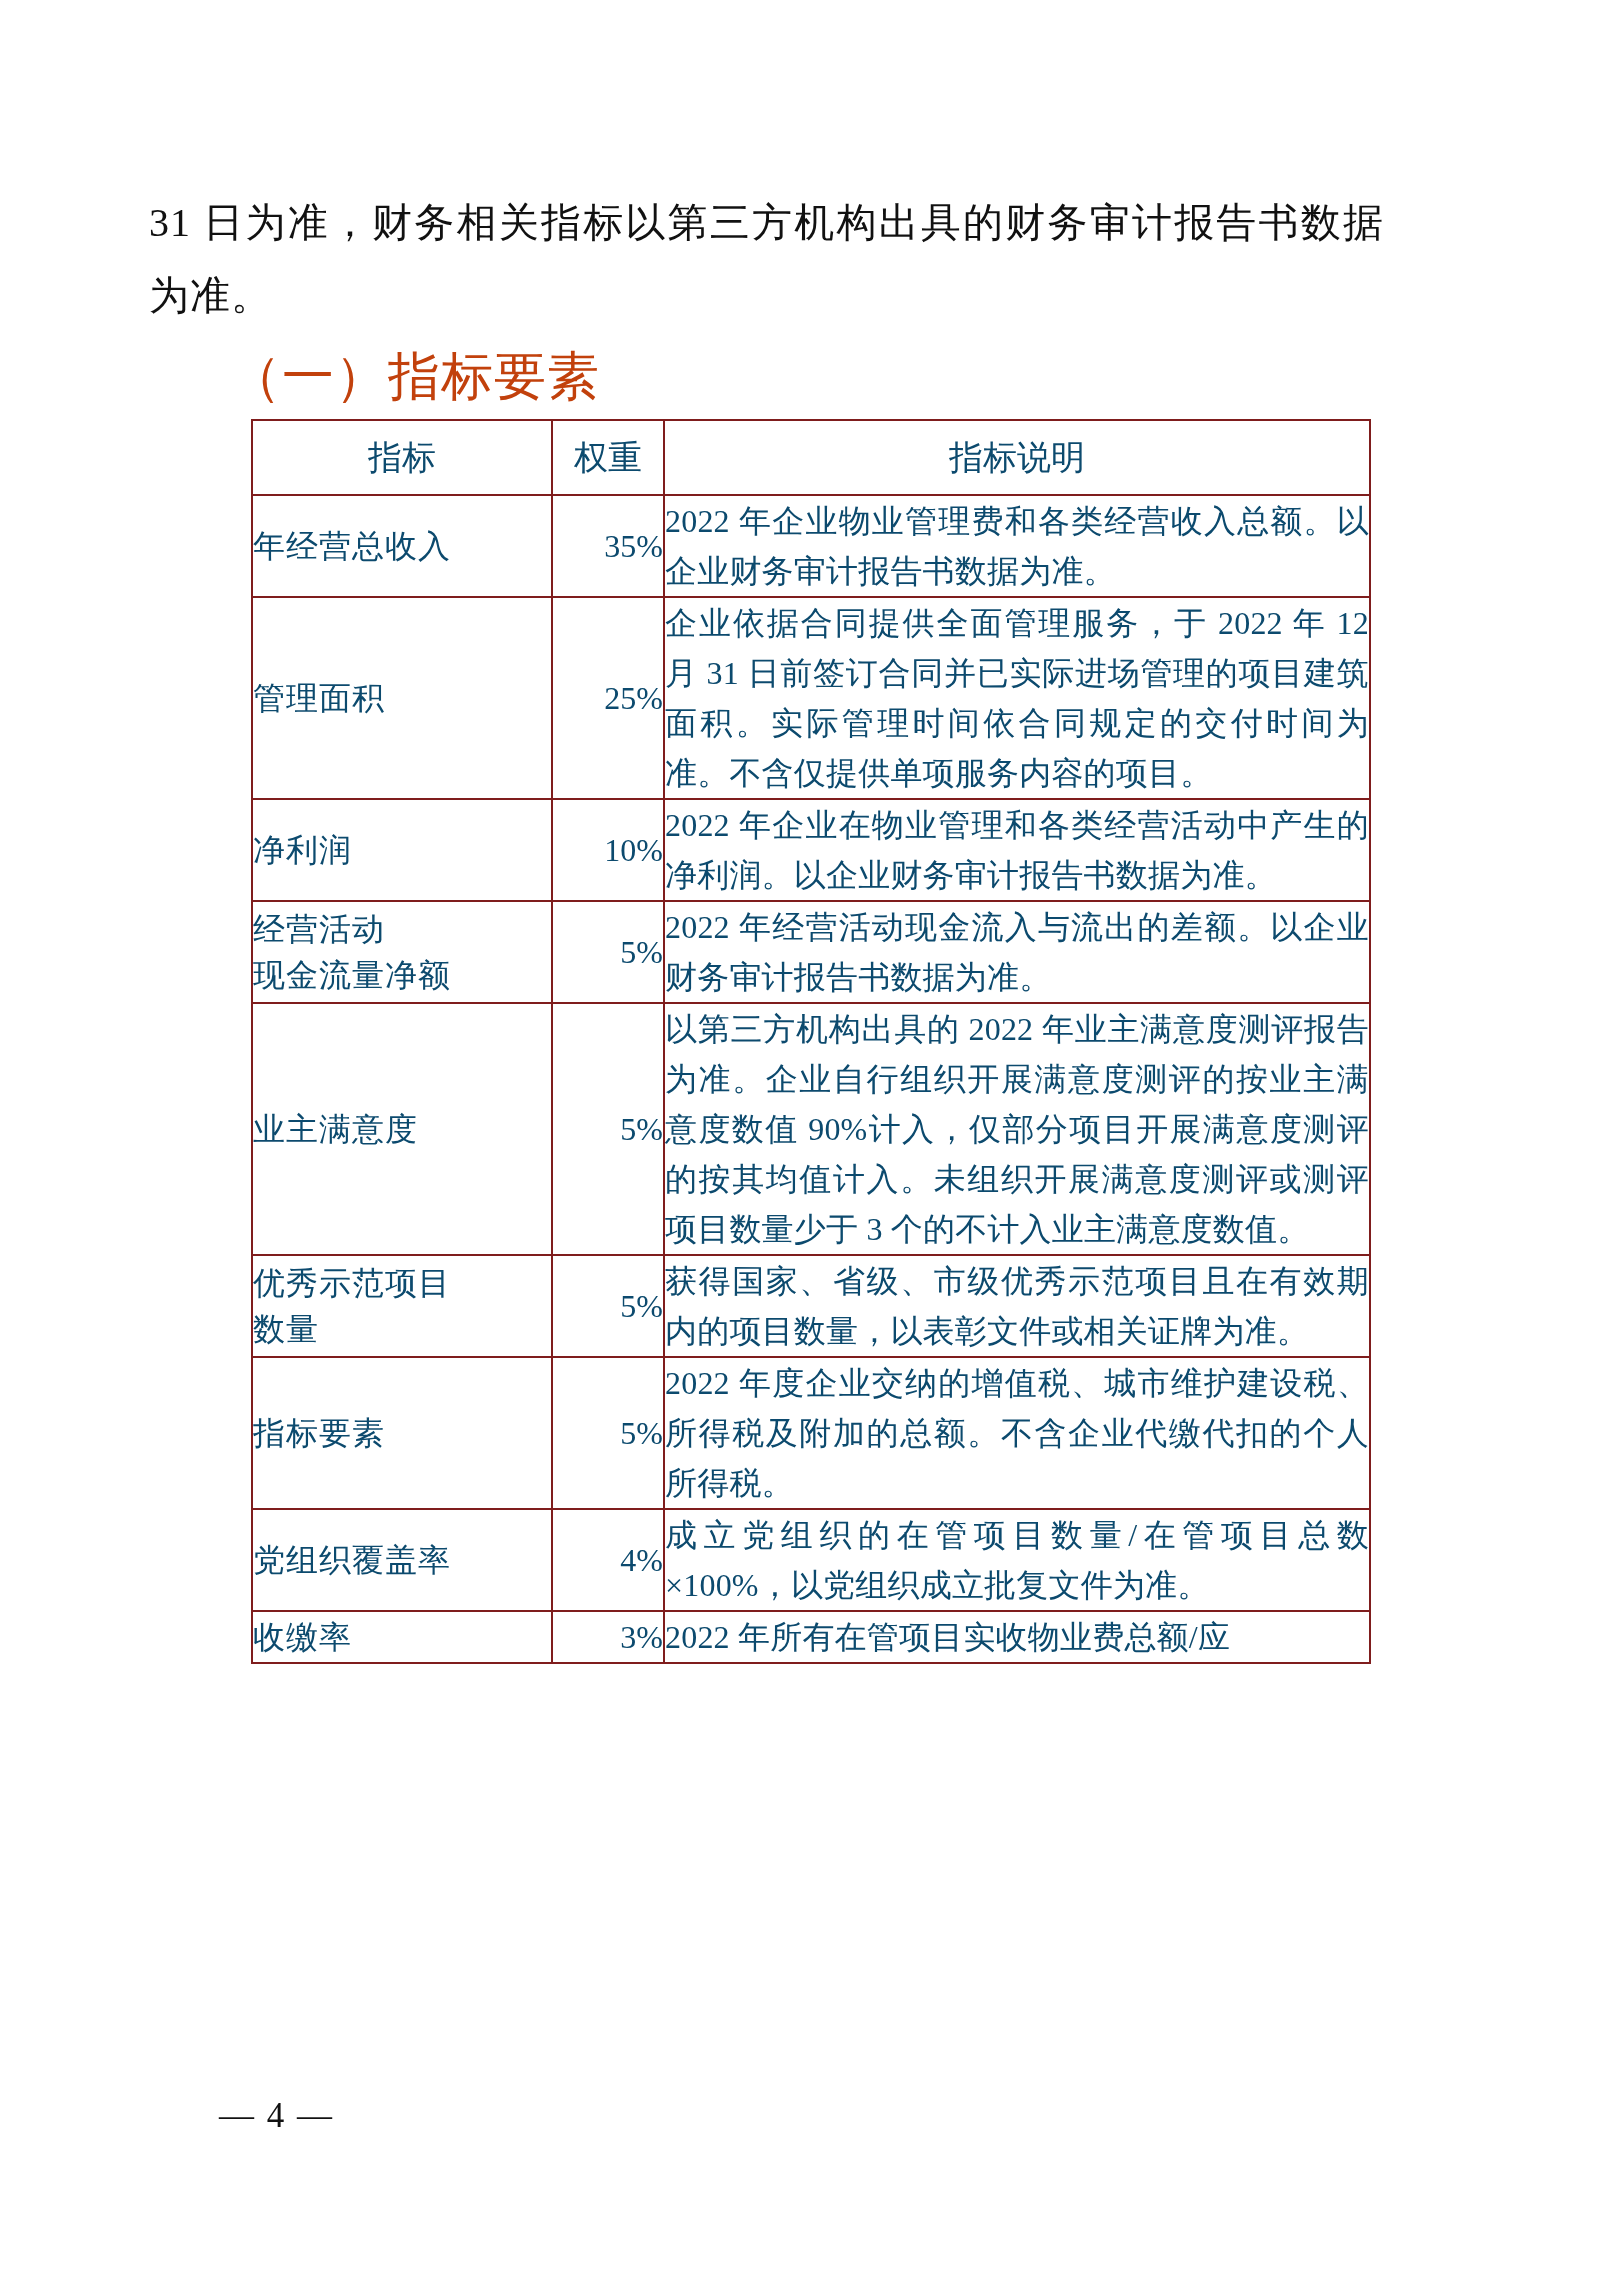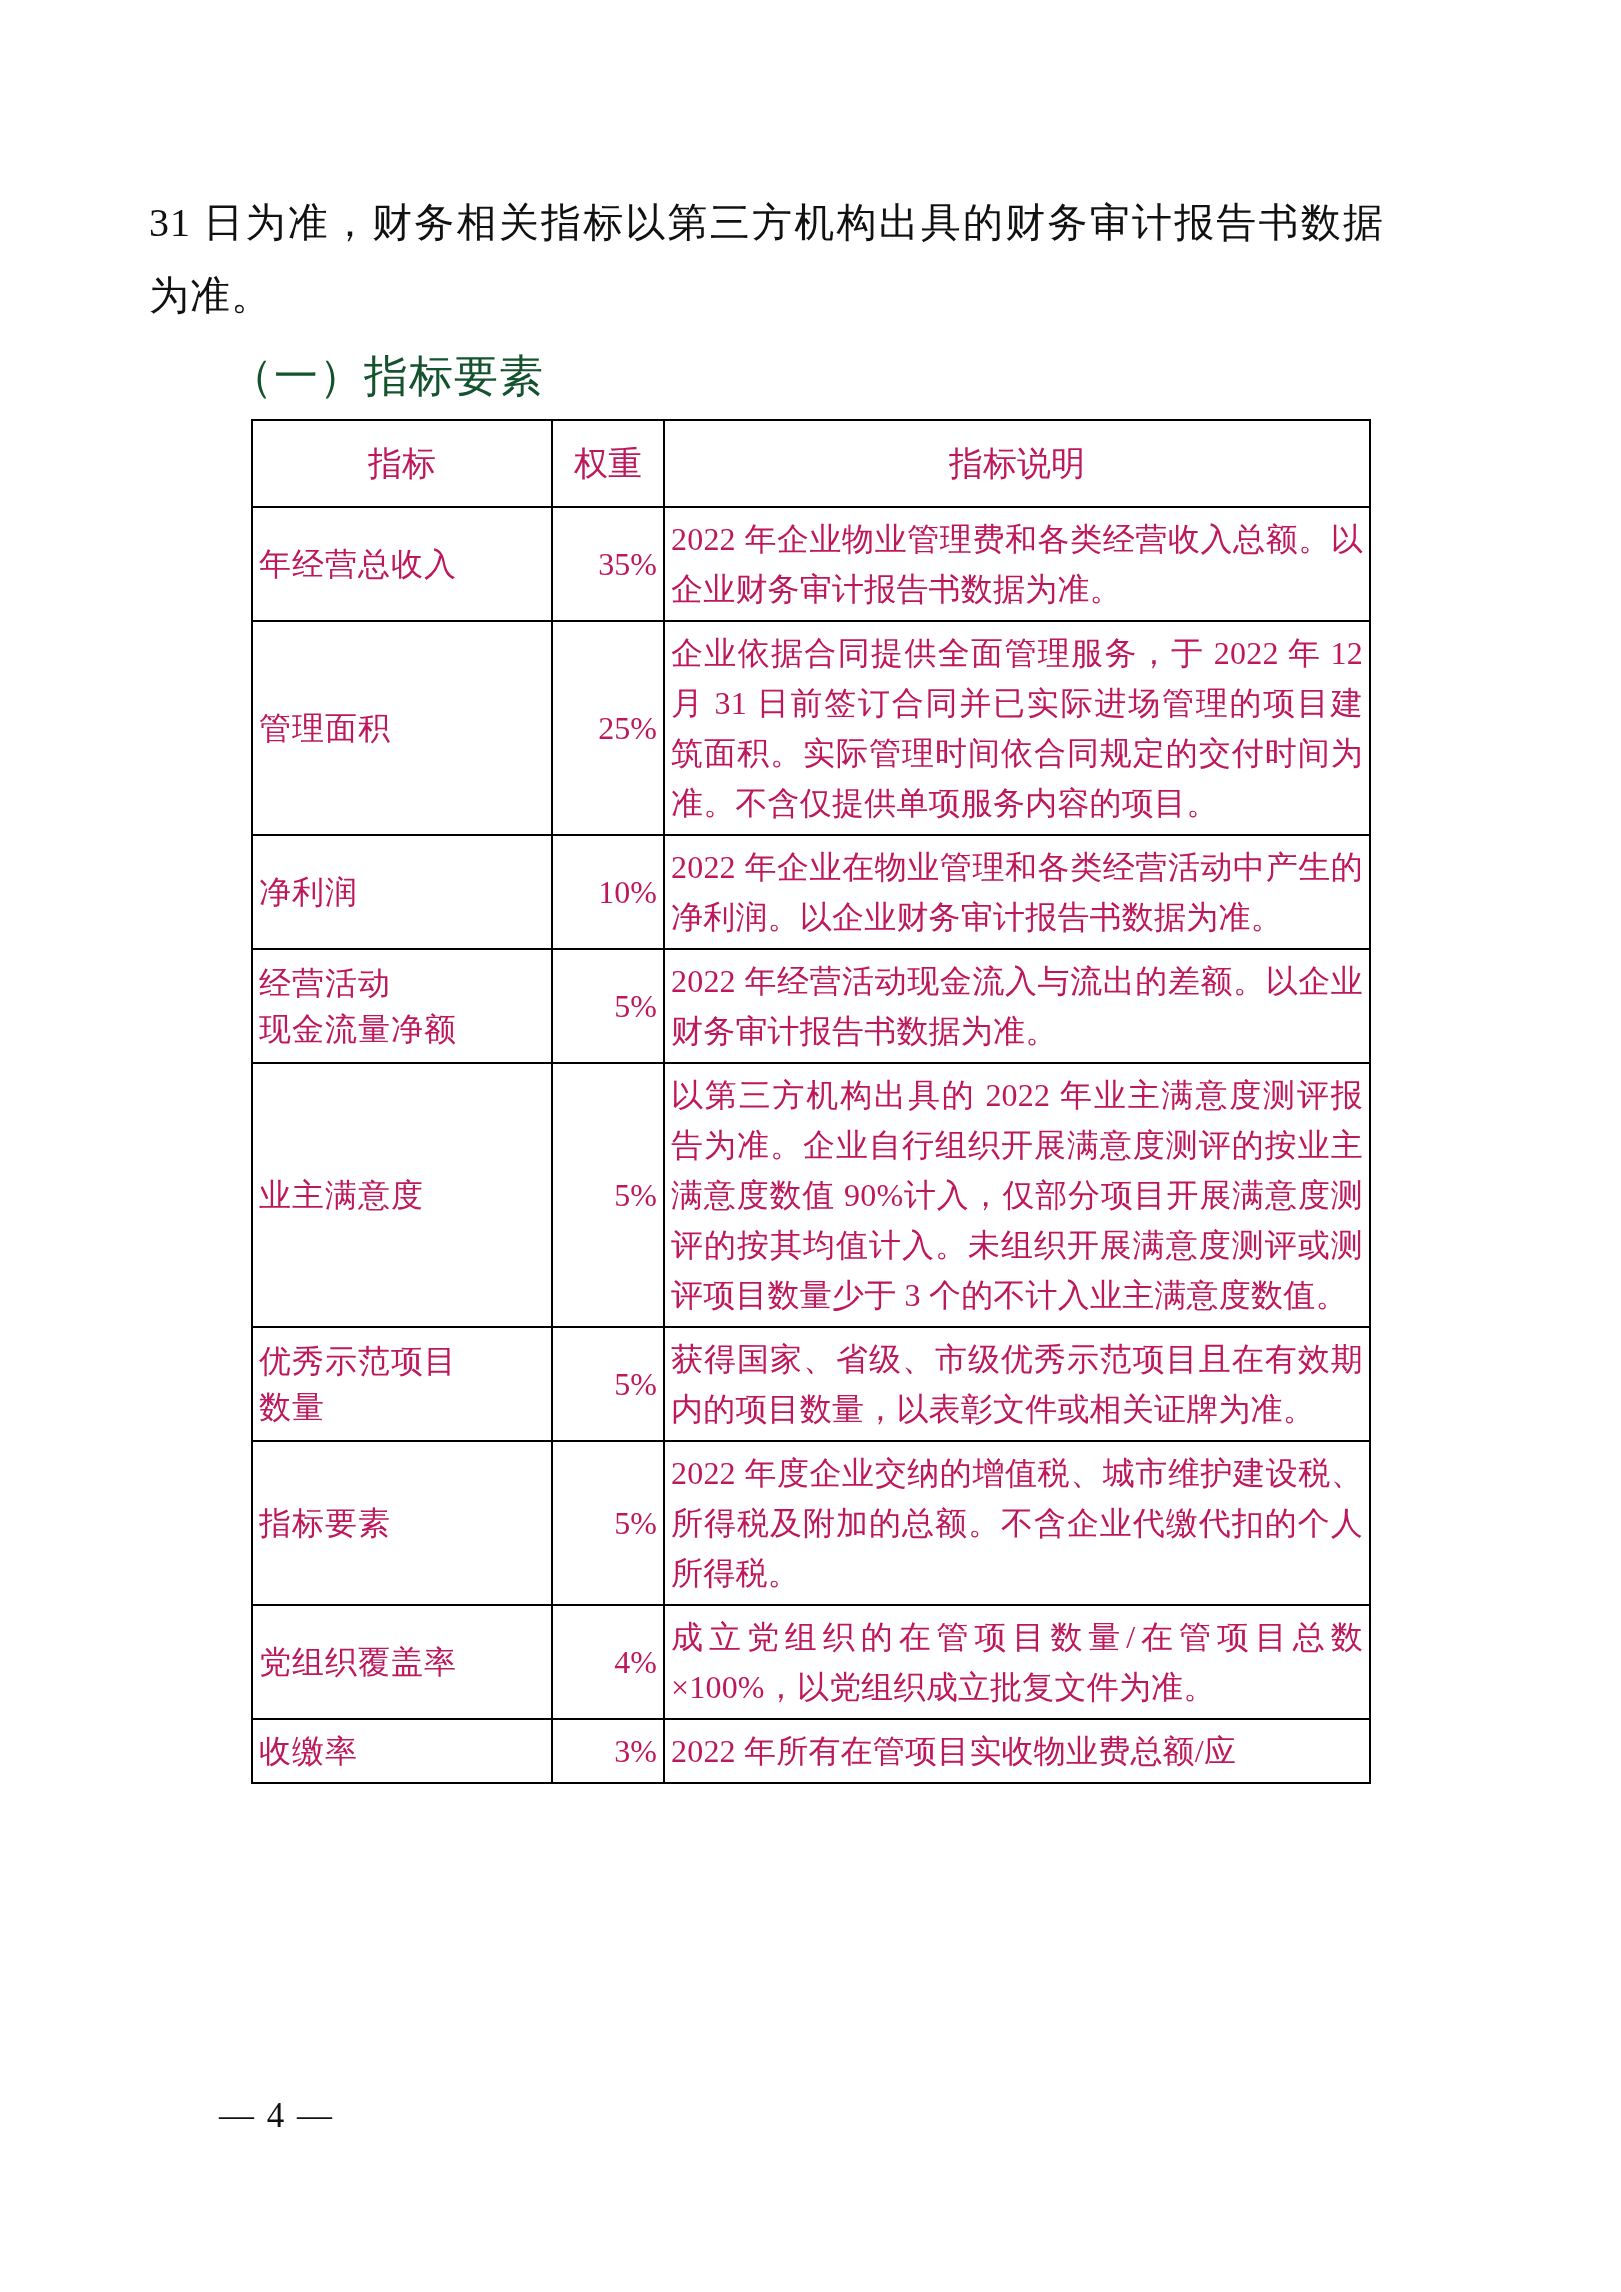--- a/index.html
+++ b/index.html
@@ -33,46 +33,46 @@
     line-height: 73px;
     letter-spacing: 1px;
     text-align: justify;
     text-justify: inter-ideograph;
     margin: 0;
     color: #111111;
   }
 
   
   .section-heading {
-    font-size: 44px;
+    font-size: 52px;
     line-height: 73px;
     letter-spacing: 1px;
     margin: 7.8px 0 5.9px 0;
     padding-left: 80px;
-    color: #14532d;
+    color: #c2410c;
   }
 
   
   .idx-table {
     border-collapse: collapse;
     width: 1117px;
     margin-left: 102px;
     table-layout: fixed;
     background: #ffffff;
   }
   .idx-table col.c-name  { width: 300px; }
   .idx-table col.c-wt    { width: 112px; }
   .idx-table col.c-desc  { width: 706px; }
 
   .idx-table th,
   .idx-table td {
-    border: 2px solid #000000;
-    padding: 6px;
+    border: 2px solid #7f1d1d;
+    padding: 0;
     vertical-align: middle;
-    color: #be185d;
+    color: #0c4a6e;
   }
   .idx-table th {
     font-weight: normal;
     font-size: 34px;
     line-height: 51px;
     text-align: center;
     height: 73px;
   }
   .cell-name {
     text-align: left;

